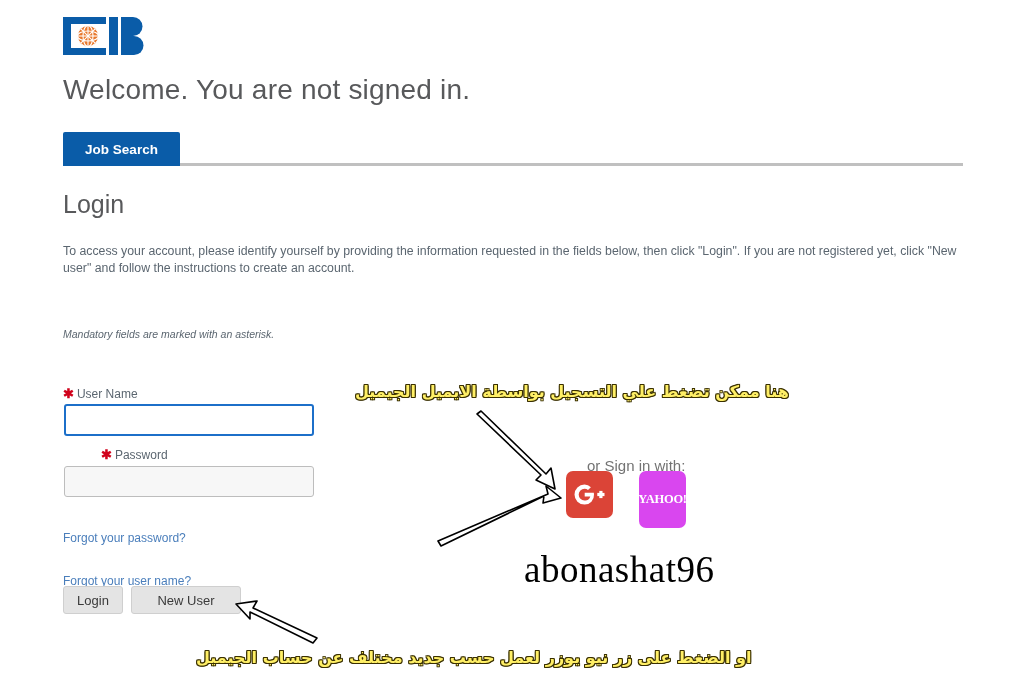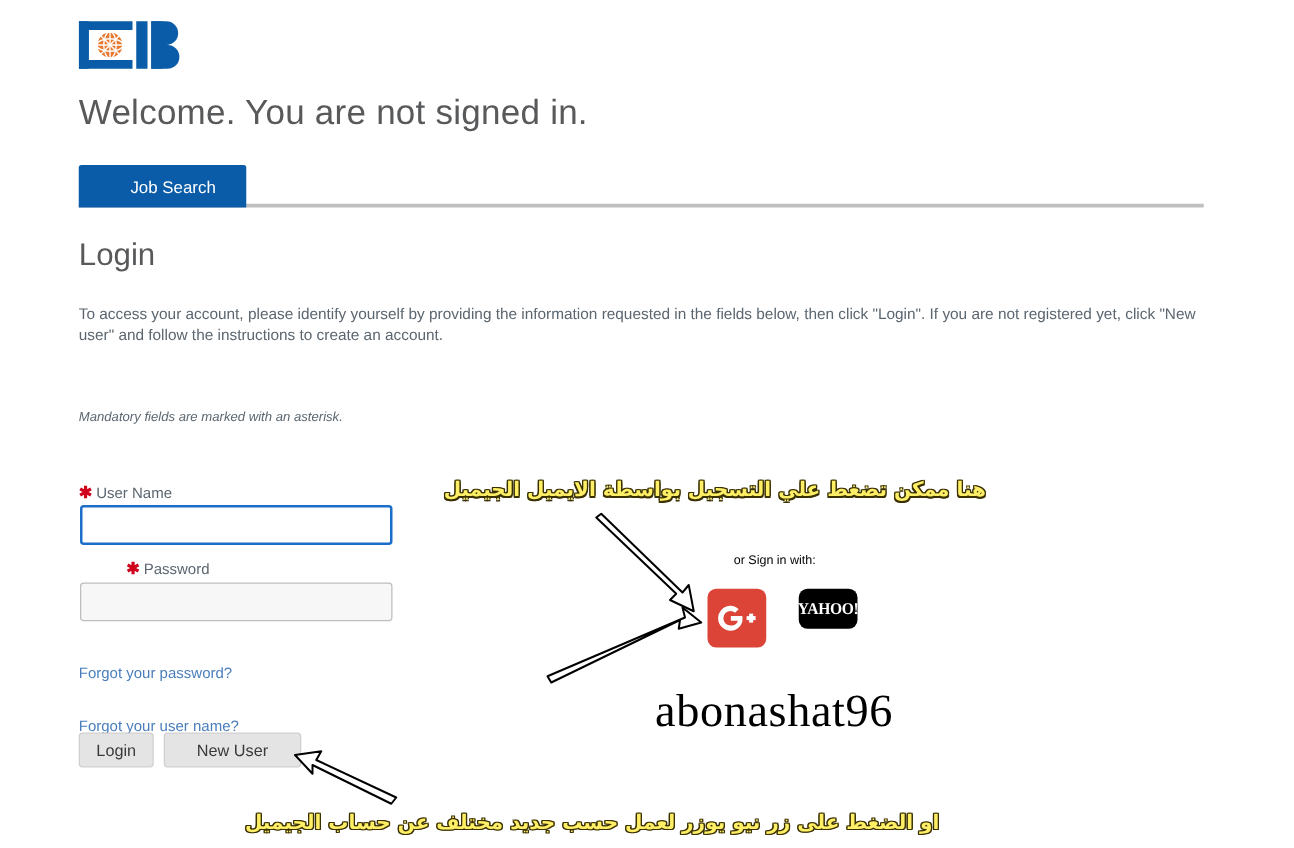--- a/index.html
+++ b/index.html
@@ -54,28 +54,27 @@
   }
   #tab-job-search {
     position: absolute;
     left: 0;
     top: 0;
     width: 117px;
     height: 34px;
     background: #0a5ca8;
     color: #ffffff;
     font-size: 13.5px;
-    font-weight: normal;
+    font-weight: bold;
     display: flex;
     align-items: center;
     justify-content: center;
     border-radius: 2px 2px 0 0;
     cursor: pointer;
     z-index: 2;
-    padding-left: 17px;
   }
 
   
   #page-title {
     position: absolute;
     left: 63px;
     top: 190px;
     font-size: 25px;
     font-weight: 400;
     color: #58595b;
@@ -171,45 +170,45 @@
     align-items: center;
     justify-content: center;
   }
   #btn-login  { left: 63px;  top: 586px; width: 60px; }
   #btn-newuser{ left: 131px; top: 586px; width: 110px; }
 
   
   #social-label {
     position: absolute;
     left: 587px;
-    top: 443px;
-    font-size: 10px;
-    color: #000000;
+    top: 457px;
+    font-size: 15px;
+    color: #737373;
     white-space: nowrap;
   }
   #btn-google {
     position: absolute;
     left: 566px;
     top: 471px;
     width: 47px;
     height: 47px;
     background: #db4437;
     border-radius: 7px;
     cursor: pointer;
     display: flex;
     align-items: center;
     justify-content: center;
   }
   #btn-yahoo {
     position: absolute;
     left: 639px;
     top: 471px;
     width: 47px;
-    height: 32px;
-    background: #000000;
+    height: 57px;
+    background: #d946ef;
     border-radius: 7px;
     cursor: pointer;
     display: flex;
     align-items: center;
     justify-content: center;
   }
   #yahoo-text {
     color: #ffffff;
     font-family: "Liberation Serif", serif;
     font-size: 12.5px;

